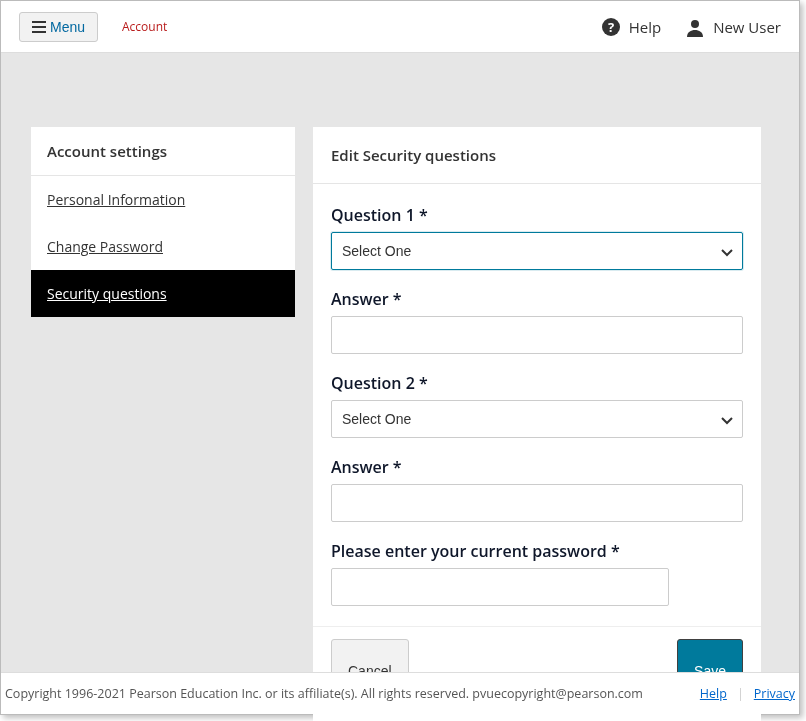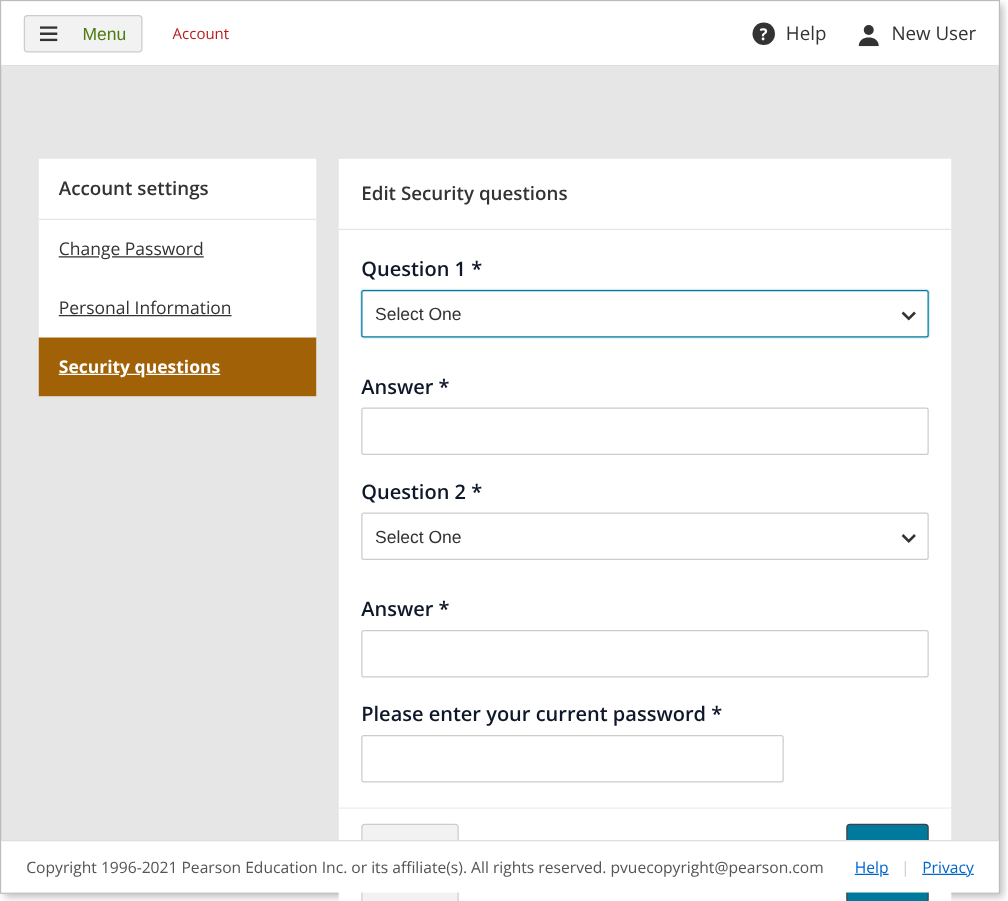--- a/index.html
+++ b/index.html
@@ -1,48 +1,48 @@
 <!DOCTYPE html>
 <html><head>
   <meta charset="utf-8">
   <style>
     * { box-sizing: border-box; margin: 0; padding: 0; }
     body { font-family: "Segoe UI", "Open Sans", Arial, sans-serif; background: #fff; color: #333; width: 806px; height: 721px; overflow: hidden; position: relative; }
     .app-wrapper { width: 800px; height: 715px; border: 1px solid #bbb; box-shadow: 3px 3px 6px rgba(0,0,0,0.25); background: #e6e6e6; position: relative; }
     
     .header { background: #fff; height: 52px; display: flex; align-items: center; padding: 0 18px; border-bottom: 1px solid #ddd; gap: 24px; }
-    .menu-btn { display: flex; align-items: center; gap: 20px; background: #f2f2f2; border: 1px solid #ccc; border-radius: 3px; padding: 6px 12px; cursor: pointer; font-size: 14px; color: #4d7c0f; }
+    .menu-btn { display: flex; align-items: center; gap: 4px; background: #f2f2f2; border: 1px solid #ccc; border-radius: 3px; padding: 6px 12px; cursor: pointer; font-size: 14px; color: #0369a1; }
     .page-title { font-size: 12px; font-weight: 400; color: #b91c1c; }
     .header-spacer { flex: 1; }
     .header-action { display: flex; align-items: center; gap: 8px; font-size: 15px; color: #333; cursor: pointer; }
     .icon { display: inline-flex; }
     
     .main { display: flex; padding: 74px 38px 40px 30px; gap: 18px; align-items: flex-start; }
     
-    .sidebar { width: 222px; background: #fff; }
+    .sidebar { width: 264px; background: #fff; }
     .sidebar-header { padding: 14px 16px; font-size: 15px; font-weight: 600; border-bottom: 1px solid #e5e5e5; }
     .sidebar-item { display: block; padding: 14px 16px; font-size: 14px; color: #333; text-decoration: underline; cursor: pointer; }
-    .sidebar-item.active { background: #a16207; color: #fff; font-weight: bold; }
+    .sidebar-item.active { background: #000000; color: #fff; }
     
     .panel { flex: 1; background: #fff; }
     .panel-header { padding: 18px 18px; font-size: 15px; font-weight: 600; border-bottom: 1px solid #e5e5e5; }
     .panel-body { padding: 16px 18px 4px 18px; }
     .form-label { display: block; font-size: 16px; font-weight: 600; color: #0f172a; margin-bottom: 6px; margin-top: 4px; }
-    .select-wrap { position: relative; width: 100%; margin-bottom: 28px; }
+    .select-wrap { position: relative; width: 100%; margin-bottom: 18px; }
     .select, .text-input { width: 100%; border: 1px solid #ccc; border-radius: 2px; padding: 8px 10px; font-size: 14px; color: #333; background: #fff; appearance: none; height: 38px; }
     .select-wrap.focused .select { border-color: #007a9c; box-shadow: 0 0 0 1px rgba(0,122,156,0.15); }
     .chevron { position: absolute; right: 10px; top: 50%; transform: translateY(-50%); pointer-events: none; }
     .text-input { margin-bottom: 14px; }
     .password-input { width: 338px; }
     .panel-footer { padding: 12px 18px 18px 18px; display: flex; justify-content: space-between; align-items: center; border-top: 1px solid #eee; margin-top: 2px; }
     .btn { border-radius: 3px; padding: 23px 16px; font-size: 14px; cursor: pointer; }
     .btn-cancel { background: #f2f2f2; border: 1px solid #ccc; color: #333; }
     .btn-save { background: #007a9c; border: 1px solid #404040; color: #fff; }
     
-    .footer { position: absolute; bottom: 0; left: 0; right: 0; background: #fff; border-top: 1px solid #ddd; padding: 12px 20px; display: flex; align-items: center; font-size: 12.5px; color: #555; }
+    .footer { position: absolute; bottom: 0; left: 0; right: 0; background: #fff; border-top: 1px solid #ddd; padding: 12px 4px; display: flex; align-items: center; font-size: 12.5px; color: #555; }
     .footer-text { flex: 1; }
     .footer-links { display: flex; align-items: center; gap: 10px; }
     .footer-link { color: #0066cc; text-decoration: underline; cursor: pointer; }
     .footer-sep { color: #ccc; }
   </style>
 </head>
 <body>
 
 <div class="app-wrapper">
 
@@ -74,22 +74,22 @@
           </svg>
       </span>
       <span>New User</span>
     </div>
   </div>
 
   <div class="main">
 
     <div class="sidebar">
       <div class="sidebar-header">Account settings</div>
+      <a class="sidebar-item">Personal Information</a>
       <a class="sidebar-item">Change Password</a>
-      <a class="sidebar-item">Personal Information</a>
       <a class="sidebar-item active">Security questions</a>
     </div>
 
     <div class="panel">
       <div class="panel-header">Edit Security questions</div>
       <div class="panel-body">
         <label class="form-label">Question 1 *</label>
         <div class="select-wrap focused">
           <select class="select">
             <option>Select One</option>

